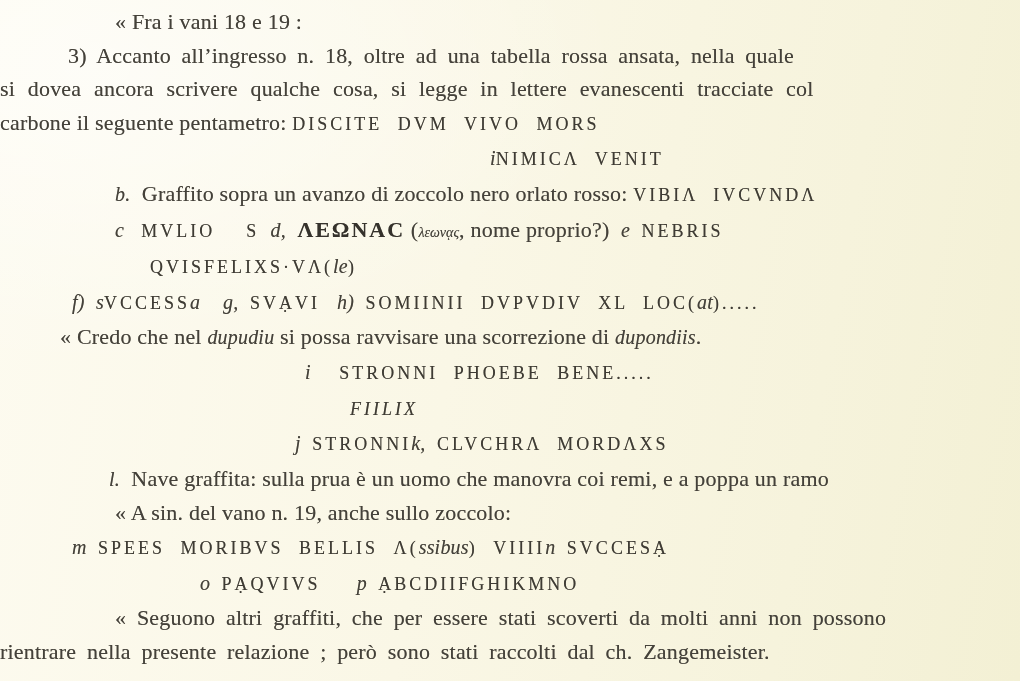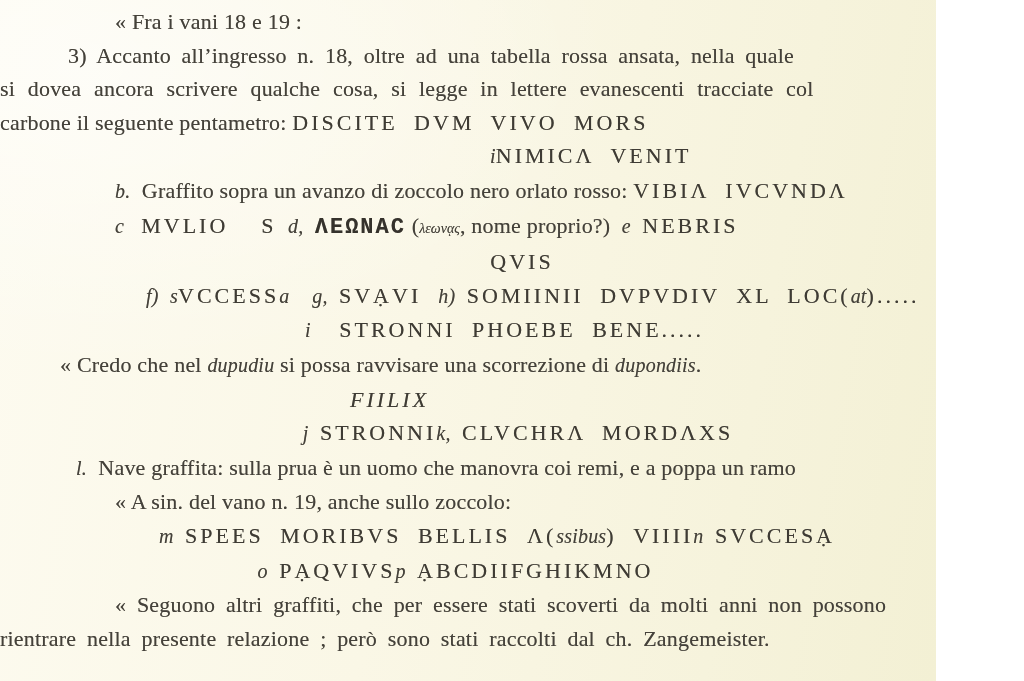--- a/index.html
+++ b/index.html
@@ -1,58 +1,58 @@
 <!DOCTYPE html>
 <html><head>
 <meta charset="utf-8">
 <style>
   html,body{margin:0;padding:0;}
   .page{
     position:relative;
-    width:936px;height:681px;
+    width:1020px;height:681px;
     overflow:hidden;
     background:
       radial-gradient(ellipse 900px 500px at 8% 10%, rgba(255,255,255,.55), rgba(255,255,255,0) 60%),
       linear-gradient(100deg, #fdfbf0 0%, #faf7e6 45%, #f6f3dc 78%, #f3f0d4 100%);
     font-family:"Liberation Serif","DejaVu Serif",serif;
     color:#44413a;
   }
   .lines{position:absolute;left:0;top:5px;right:0;}
   .ln{
     line-height:33.6px;
     white-space:nowrap;
     font-size:22px;
     text-shadow:0 0 .6px rgba(90,85,72,.55);
   }
   .grp{display:inline;}
-  .spread{display:flex;justify-content:center;}
+  .spread{display:flex;justify-content:flex-start;}
   .spread .grp{display:inline-block;}
   .wsp{word-spacing:5px;}
   .wsp2{word-spacing:7px;}
   
   .pl28{}  .pl60{padding-left:60px;}
-  .pl112{padding-left:68px;}.pl113{padding-left:76px;}
-  .pl115{padding-left:115px;}.pl120{padding-left:120px;margin-left:26px;}
+  .pl112{padding-left:68px;}.pl113{padding-left:109px;}
+  .pl115{padding-left:115px;}.pl120{padding-left:72px;}
   .pl150{padding-left:150px;}.pl200{padding-left:200px;}
   .pl295{padding-left:295px;}.pl305{padding-left:305px;}
   .pl350{padding-left:350px;font-style:italic;}.pl490{padding-left:490px;}
   
   .pr42{padding-right:42px;}  .pr88{padding-right:88px;}
-  .pr195{padding-right:195px;}.pr225{padding-right:225px;}
+  .pr195{padding-right:195px;}.pr225{padding-right:225px;gap:36px;}
   
   .s-n{font-size:22px;letter-spacing:.2px;}
   .s-i{font-style:italic;font-size:20px;letter-spacing:.2px;}
   .s-e{
-    font-size:22px;
+    font-size:18px;
     letter-spacing:3px;
     word-spacing:8px;
     color:#3e3b34;
   }
   .s-g{
-    font-family:Liberation Mono, monospace;
+    font-family:Liberation Serif, serif;
     font-weight:bold;
     font-size:22px;
     letter-spacing:2px;
     color:#35322c;
   }
   .s-gi{font-style:italic;font-size:14px;}
 </style>
 </head>
 <body>
 
@@ -60,24 +60,25 @@
   <div class="lines">
       <div class="ln pl115"><span class="grp"><span class="s-n">« Fra i vani 18 e 19 :</span></span></div>
       <div class="ln pl112 wsp"><span class="grp"><span class="s-n">3) Accanto all’ingresso n. 18, oltre ad una tabella rossa ansata, nella quale</span></span></div>
       <div class="ln pl28 wsp2"><span class="grp"><span class="s-n">si dovea ancora scrivere qualche cosa, si legge in lettere evanescenti tracciate col</span></span></div>
       <div class="ln pl28"><span class="grp"><span class="s-n">carbone il seguente pentametro: </span><span class="s-e">DISCITE DVM VIVO MORS</span></span></div>
       <div class="ln pl490"><span class="grp"><span class="s-i">i</span><span class="s-e">NIMICΛ VENIT</span></span></div>
       <div class="ln pl115"><span class="grp"><span class="s-i">b.</span><span class="s-n">&nbsp; Graffito sopra un avanzo di zoccolo nero orlato rosso: </span><span class="s-e">VIBIΛ IVCVNDΛ</span></span></div>
       <div class="ln pl115"><span class="grp"><span class="s-i">c</span><span class="s-n">&nbsp;&nbsp;&nbsp;</span><span class="s-e">MVLIO&nbsp;&nbsp;S</span><span class="s-n">&nbsp;&nbsp;</span><span class="s-i">d,</span><span class="s-n">&nbsp;&nbsp;</span><span class="s-g">ΛΕΩΝΑC</span><span class="s-n">&nbsp;(</span><span class="s-gi">λεωνᾳς</span><span class="s-n">, nome proprio?)</span><span class="s-n">&nbsp;&nbsp;</span><span class="s-i">e</span><span class="s-n">&nbsp;&nbsp;</span><span class="s-e">NEBRIS</span></span></div>
       <div class="ln spread pl150 pr42">
         <span class="grp"><span class="s-e">QVIS</span></span>
+        <span class="grp"><span class="s-e">FELIXS·VΛ(</span><span class="s-i">le</span><span class="s-e">)</span></span>
       </div>
       <div class="ln pl120"><span class="grp"><span class="s-i">f)</span><span class="s-n">&nbsp;&nbsp;</span><span class="s-i">s</span><span class="s-e">VCCESS</span><span class="s-i">a</span><span class="s-n">&nbsp;&nbsp;&nbsp;&nbsp;</span><span class="s-i">g,</span><span class="s-n">&nbsp;&nbsp;</span><span class="s-e">SVẠVI</span><span class="s-n">&nbsp;&nbsp;&nbsp;</span><span class="s-i">h)</span><span class="s-n">&nbsp;&nbsp;</span><span class="s-e">SOMIINII DVPVDIV XL LOC(</span><span class="s-i">at</span><span class="s-e">).....</span></span></div>
+      <div class="ln pl60"><span class="grp"><span class="s-n">« Credo che nel </span><span class="s-i">dupudiu</span><span class="s-n"> si possa ravvisare una scorrezione di </span><span class="s-i">dupondiis</span><span class="s-n">.</span></span></div>
       <div class="ln pl305"><span class="grp"><span class="s-i">i</span><span class="s-n">&nbsp;&nbsp;&nbsp;&nbsp;&nbsp;</span><span class="s-e">STRONNI PHOEBE BENE.....</span></span></div>
-      <div class="ln pl60"><span class="grp"><span class="s-n">« Credo che nel </span><span class="s-i">dupudiu</span><span class="s-n"> si possa ravvisare una scorrezione di </span><span class="s-i">dupondiis</span><span class="s-n">.</span></span></div>
       <div class="ln pl350"><span class="grp"><span class="s-e">FIILIX</span></span></div>
       <div class="ln spread pl295 pr195">
         <span class="grp"><span class="s-i">j</span><span class="s-n">&nbsp;&nbsp;</span><span class="s-e">STRONNI</span></span>
         <span class="grp"><span class="s-i">k,</span><span class="s-n">&nbsp;&nbsp;</span><span class="s-e">CLVCHRΛ MORDΛXS</span></span>
       </div>
       <div class="ln pl113"><span class="grp"><span class="s-i">l.</span><span class="s-n">&nbsp; Nave graffita: sulla prua è un uomo che manovra coi remi, e a poppa un ramo</span></span></div>
       <div class="ln pl115"><span class="grp"><span class="s-n">« A sin. del vano n. 19, anche sullo zoccolo:</span></span></div>
       <div class="ln spread pl120 pr88">
         <span class="grp"><span class="s-i">m</span><span class="s-n">&nbsp;&nbsp;</span><span class="s-e">SPEES MORIBVS BELLIS Λ(</span><span class="s-i">ssibus</span><span class="s-e">)&nbsp;VIIII</span></span>
         <span class="grp"><span class="s-i">n</span><span class="s-n">&nbsp;&nbsp;</span><span class="s-e">SVCCESẠ</span></span>

